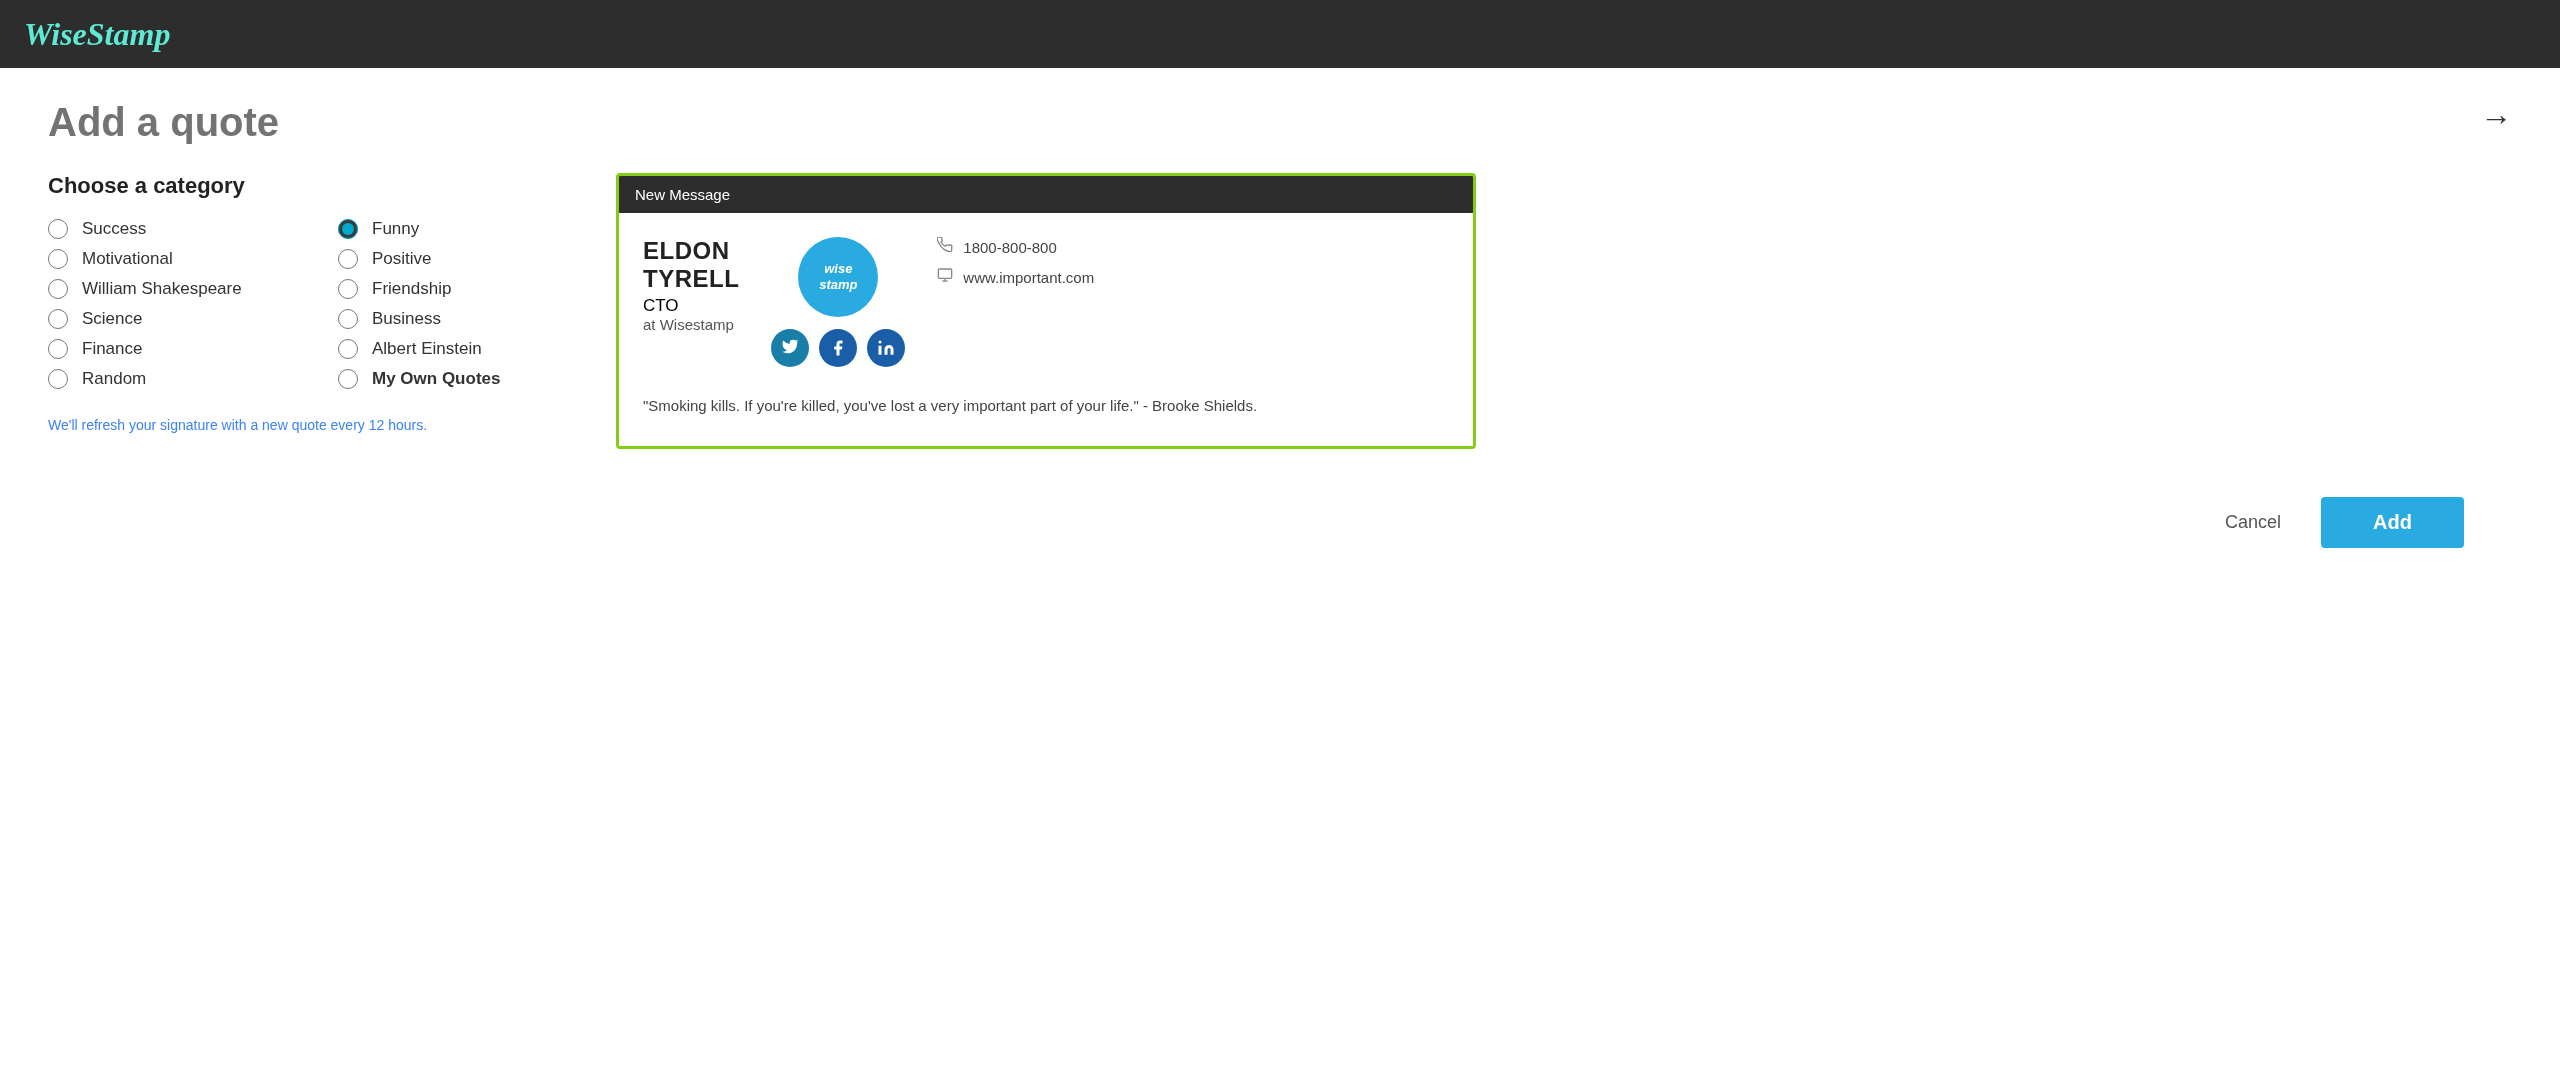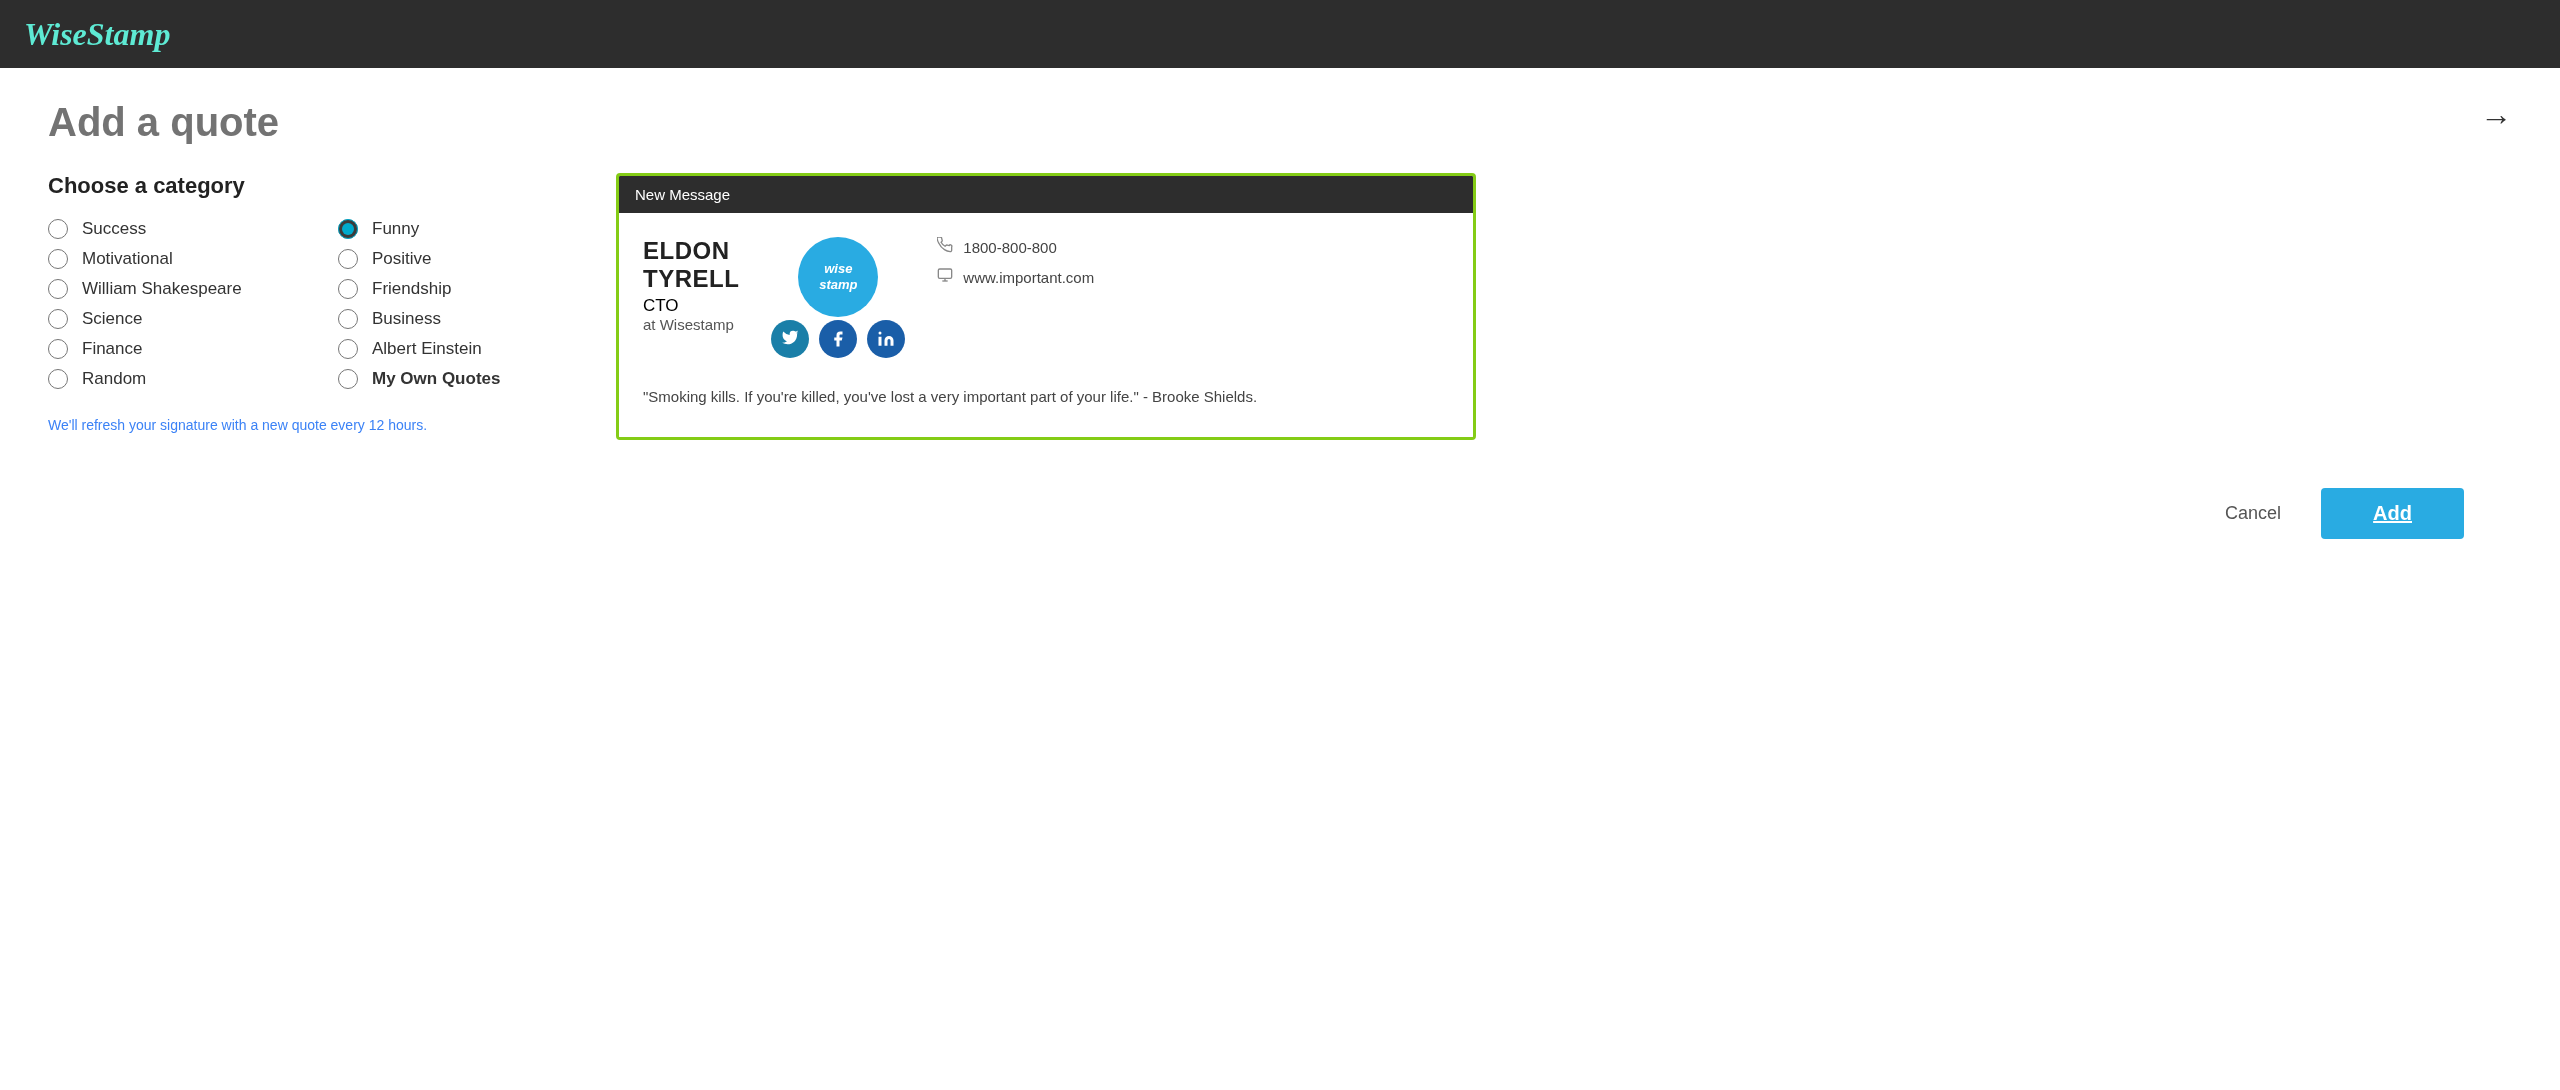--- a/index.html
+++ b/index.html
@@ -151,21 +151,21 @@
 
     .sig-company {
       font-size: 15px;
       color: #555;
     }
 
     .sig-logo-area {
       display: flex;
       flex-direction: column;
       align-items: center;
-      gap: 3px;
+      gap: 12px;
     }
 
     .wisestamp-logo-circle {
       width: 80px;
       height: 80px;
       background: #29abe2;
       border-radius: 50%;
       display: flex;
       align-items: center;
       justify-content: center;
@@ -242,21 +242,20 @@
 
     .add-btn {
       background: #29abe2;
       color: #fff;
       border: none;
       border-radius: 4px;
       font-size: 20px;
       font-weight: 600;
       padding: 14px 52px;
       cursor: pointer;
-      text-decoration: underline;
     }
   </style>
 </head>
 <body>
 
 <header class="header">
   <div>
     <span class="logo-text">WiseStamp</span>
   </div>
 </header>

